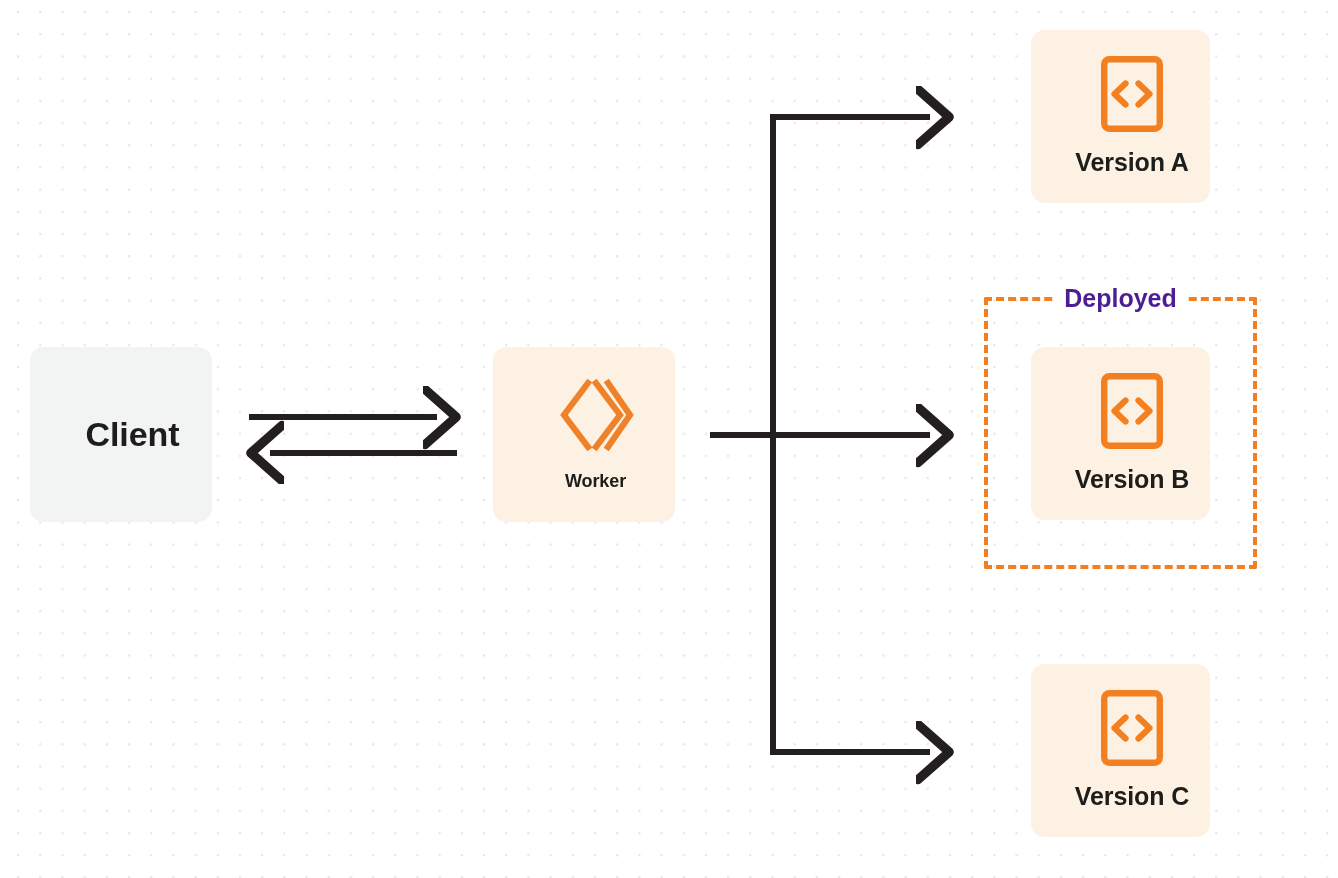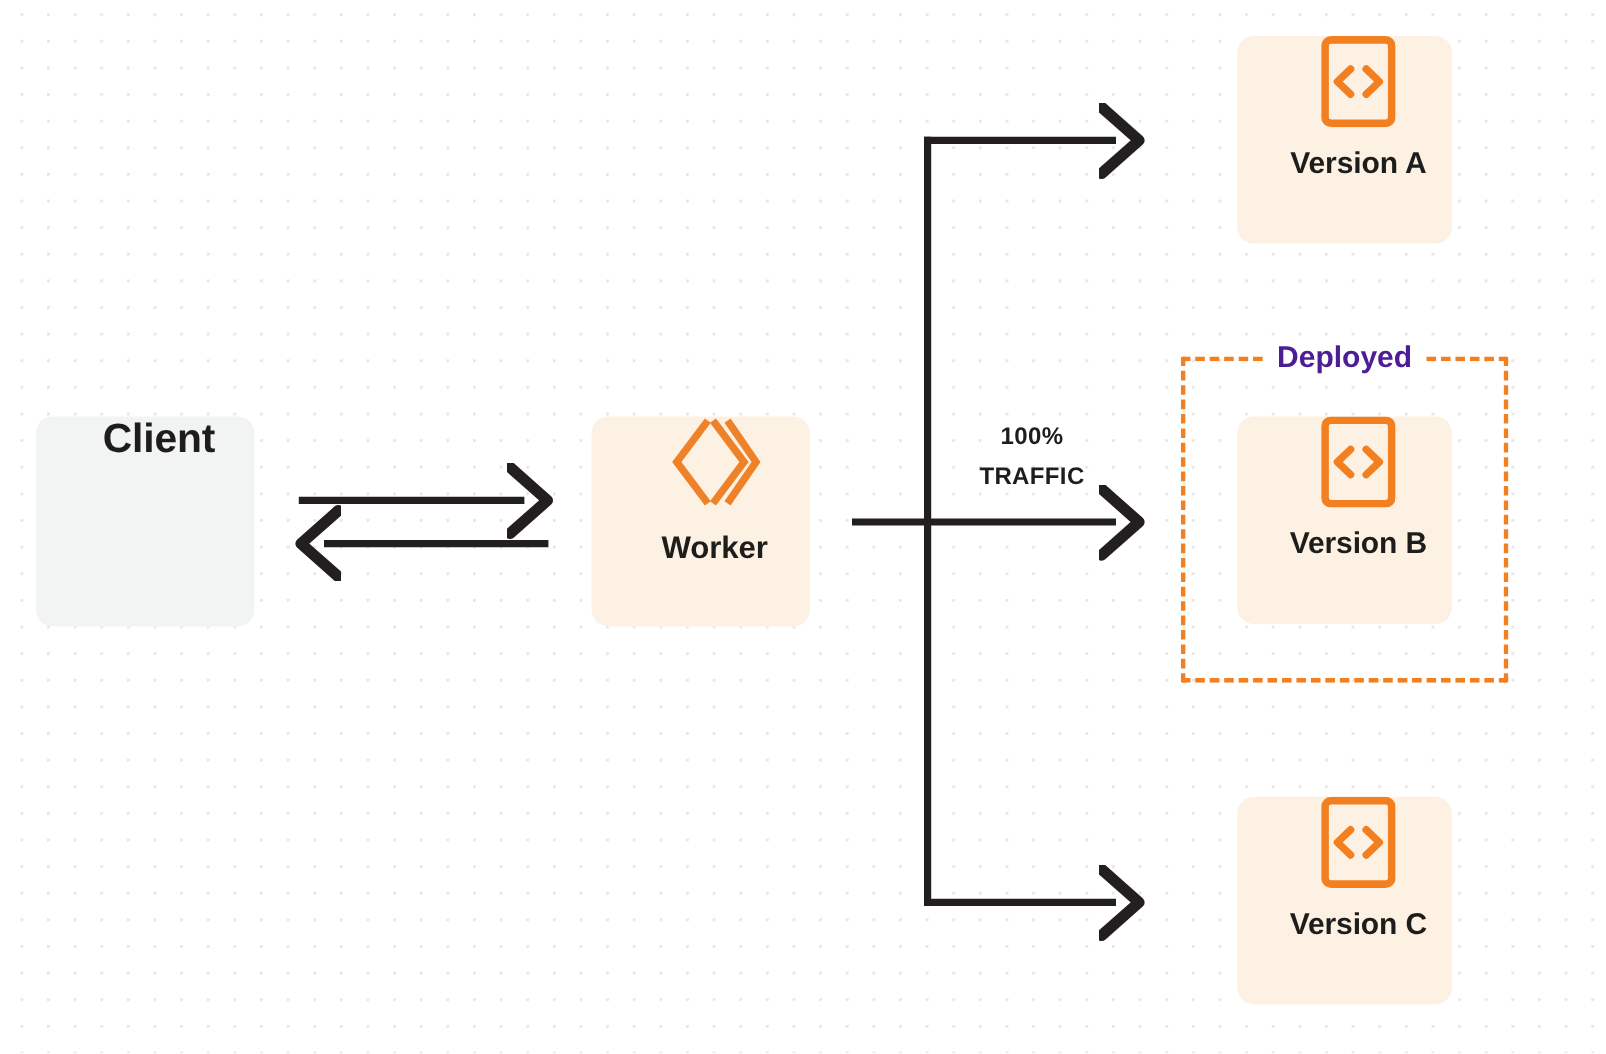--- a/index.html
+++ b/index.html
@@ -22,37 +22,37 @@
     background-position: 17px 11px;
   }
 
   
   .node {
     position: absolute;
     border-radius: 14px;
     display: flex;
     flex-direction: column;
     align-items: center;
-    justify-content: flex-start;
+    justify-content: center;
     padding-left: 23px;
   }
   .node-client {
     background: #f2f3f3;
   }
   .node-worker, .node-version {
     background: #fdf1e3;
   }
   .node-label {
     font-weight: bold;
     color: #1d1d1b;
     letter-spacing: -0.1px;
     white-space: nowrap;
   }
   .client-label { font-size: 34px; }
-  .worker-label { font-size: 26px; margin-top: 18px; }
+  .worker-label { font-size: 18px; margin-top: 18px; }
   .version-label { font-size: 25px; margin-top: 16px; }
 
   .icon-wrap {
     display: block;
     line-height: 0;
   }
 
   
   .deployed-group {
     position: absolute;
@@ -128,24 +128,20 @@
 
     <g>
       <line x1="773" y1="435" x2="930" y2="435" stroke="#231f20" stroke-width="6" stroke-linecap="butt" marker-end="url(#arrowR)"></line>
     </g>
 
     <g>
       <line x1="770" y1="752" x2="930" y2="752" stroke="#231f20" stroke-width="6" stroke-linecap="butt" marker-end="url(#arrowR)"></line>
     </g>
   </svg>
 
-  <div class="traffic-label" style="left:790px; top:348px; width:140px;">
-    <div>100%</div>
-    <div>TRAFFIC</div>
-  </div>
 
   <div class="node node-client" style="left:30px; top:347px; width:182px; height:175px;">
     <span class="node-label client-label">Client</span>
   </div>
 
   <div class="node node-worker" style="left:493px; top:347px; width:182px; height:175px;">
     <span class="icon-wrap">
       <svg width="76" height="76" viewBox="0 0 76 76" xmlns="http://www.w3.org/2000/svg">
         <g fill="none" stroke="#ef8128" stroke-width="6.2" stroke-linecap="square" stroke-linejoin="miter">
           <polyline points="30,6 6,38 30,70"></polyline>

